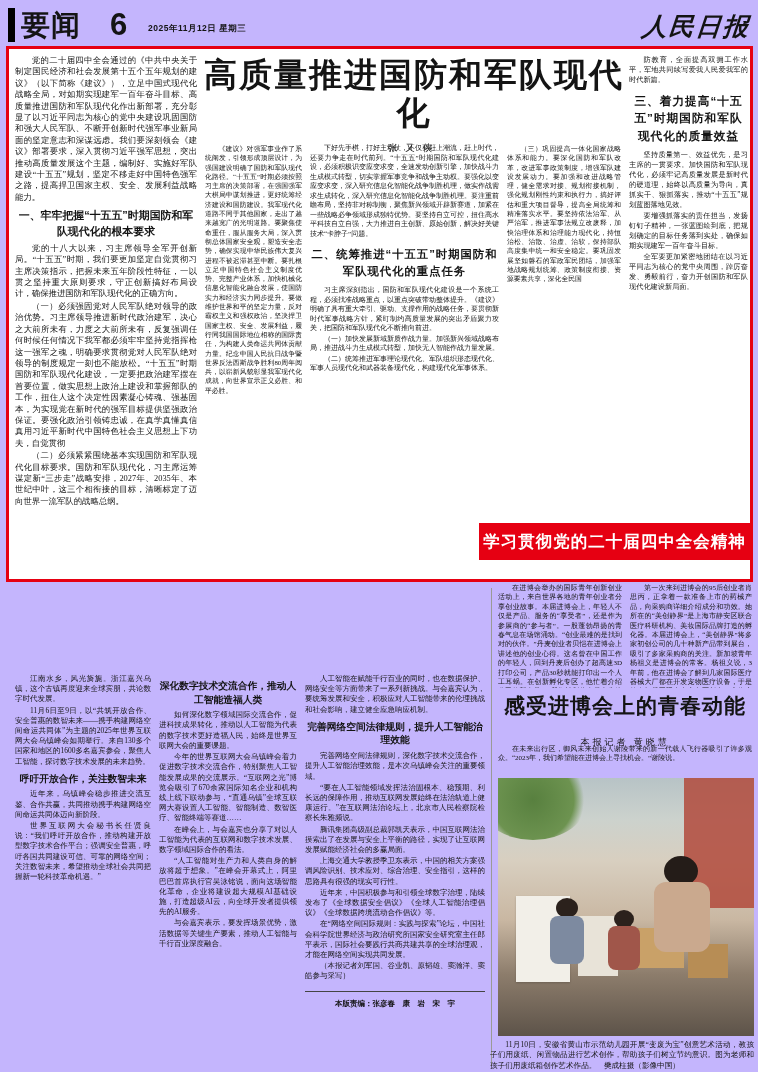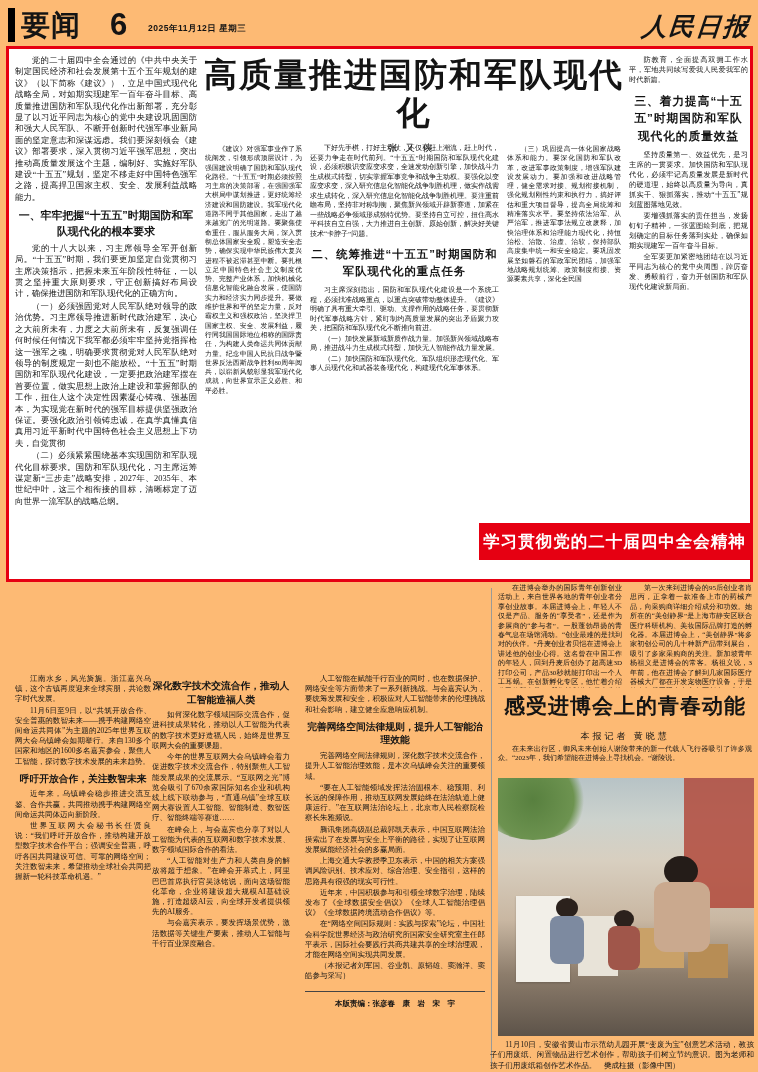--- a/index.html
+++ b/index.html
@@ -1,16 +1,16 @@
 <!DOCTYPE html>
 <html><head>
 <meta charset="utf-8">
 <style>
   html,body{margin:0;padding:0;background:#e9e9e6;}
-  #page{position:relative;width:758px;height:1072px;background:#fdba74;margin:0 auto;overflow:hidden;
+  #page{position:relative;width:758px;height:1072px;background:#c4b5fd;margin:0 auto;overflow:hidden;
         font-family:"Liberation Serif","DejaVu Serif",serif;color:#141414;}
   
   #masthead{position:absolute;left:8px;top:6px;right:6px;height:38px;}
   #mast-bar{position:absolute;left:0;top:2px;width:7px;height:34px;background:#000;}
   #mast-section{position:absolute;left:13px;top:0;font-family:"Liberation Sans","DejaVu Sans",sans-serif;
         font-weight:900;font-size:29px;line-height:38px;letter-spacing:1px;}
   #mast-num{position:absolute;left:102px;top:0;font-family:"Liberation Sans","DejaVu Sans",sans-serif;
         font-weight:900;font-size:31px;line-height:38px;}
   #mast-date{position:absolute;left:140px;top:17px;font-family:"Liberation Sans","DejaVu Sans",sans-serif;
         font-weight:bold;font-size:8.5px;letter-spacing:.5px;}
@@ -41,29 +41,29 @@
   #banner{position:absolute;left:479px;top:523px;width:271px;height:37px;background:#e60012;
         color:#fff;font-family:"Liberation Sans","DejaVu Sans",sans-serif;font-weight:900;
         font-size:16.5px;line-height:37px;text-align:center;letter-spacing:1px;}
   
   #a2-head{position:absolute;left:12px;top:592px;width:472px;text-align:center;}
   #a2-head .hl{font-family:"Liberation Sans","DejaVu Sans",sans-serif;font-weight:900;font-size:27px;
         letter-spacing:1px;}
   #a2-head .sub{font-weight:bold;font-size:13.5px;margin-top:8px;letter-spacing:1px;}
   #a2-head .by{font-size:9px;margin-top:7px;letter-spacing:3px;color:#222;}
   #a2col1{left:15px;top:674px;width:136px;height:392px;font-size:7.5px;line-height:10.2px;}
-  #a2col2{left:152px;top:674px;width:138px;height:392px;font-size:7.5px;line-height:10.2px;}
+  #a2col2{left:159px;top:674px;width:138px;height:392px;font-size:7.5px;line-height:10.2px;}
   #a2col3{left:305px;top:674px;width:180px;height:392px;font-size:7.5px;line-height:10.2px;}
   #vrule{position:absolute;left:491px;top:588px;width:1px;height:478px;background:#9a9a96;}
   
   #a3colA{left:498px;top:584px;width:124px;height:104px;font-size:7px;line-height:9.4px;}
   #a3colB{left:630px;top:584px;width:122px;height:104px;font-size:7px;line-height:9.4px;}
   #a3-head{position:absolute;left:498px;top:692px;width:254px;text-align:center;}
   #a3-head .hl{font-weight:900;font-size:21px;letter-spacing:1px;}
-  #a3-head .by{font-size:9px;margin-top:10px;letter-spacing:3px;}
+  #a3-head .by{font-size:9px;margin-top:16px;letter-spacing:3px;}
   #a3para{left:498px;top:745px;width:254px;height:30px;font-size:7px;line-height:9.4px;}
   
   #photo{position:absolute;left:498px;top:778px;width:256px;height:258px;overflow:hidden;
         background:linear-gradient(180deg,#b7c3c6 0%,#ccd2cd 16%,#d8cfc0 32%,#c9b7a2 55%,#8d7d6c 76%,#5d5349 100%);}
   #photo .foliage{position:absolute;left:-20px;top:-18px;width:110px;height:80px;border-radius:50%;
         background:radial-gradient(circle,#58803f 0%,#6d9350 60%,transparent 75%);}
   #photo .wall{position:absolute;right:0;top:0;width:70px;height:130px;background:#b24a3c;opacity:.85;}
   #photo .bld1{position:absolute;left:18px;top:118px;width:54px;height:86px;background:#f2efe8;box-shadow:0 1px 2px #0003;}
   #photo .bld2{position:absolute;left:80px;top:138px;width:40px;height:60px;background:#e8e3d8;}
   #photo .box1{position:absolute;left:140px;top:150px;width:46px;height:40px;background:#c9a168;}
@@ -102,21 +102,21 @@
       <div class="blk p">（二）必须紧紧围绕基本实现国防和军队现代化目标要求。国防和军队现代化，习主席运筹谋定新“三步走”战略安排，2027年、2035年、本世纪中叶，这三个相衔接的目标，清晰标定了迈向世界一流军队的战略总纲。</div>
     </div>
   <div id="a1colB" class="col">
       <div class="blk p">《建议》对强军事业作了系统阐发，引领形成顶层设计，为强国建设明确了国防和军队现代化路径。“十五五”时期必须按照习主席的决策部署，在强国强军大棋局中谋划推进，更好统筹经济建设和国防建设。我军现代化道路不同于其他国家，走出了越来越宽广的光明道路。要聚焦使命重任，服从服务大局，深入贯彻总体国家安全观，塑造安全态势，确保实现中华民族伟大复兴进程不被迟滞甚至中断。要扎根立足中国特色社会主义制度优势、完整产业体系，加快机械化信息化智能化融合发展，使国防实力和经济实力同步提升。要做维护世界和平的坚定力量，反对霸权主义和强权政治，坚决捍卫国家主权、安全、发展利益，履行同我国国际地位相称的国际责任，为构建人类命运共同体贡献力量。纪念中国人民抗日战争暨世界反法西斯战争胜利80周年阅兵，以崭新风貌彰显我军现代化成就，向世界宣示正义必胜、和平必胜。</div>
     </div>
   <div id="a1colC" class="col">
       <div class="blk p">下好先手棋，打好主动仗，不仅要赶上潮流，赶上时代，还要力争走在时代前列。“十五五”时期国防和军队现代化建设，必须积极识变应变求变，全速发动创新引擎，加快战斗力生成模式转型，切实掌握军事竞争和战争主动权。要强化以变应变求变，深入研究信息化智能化战争制胜机理，做实作战需求生成转化，深入研究信息化智能化战争制胜机理。要注重前瞻布局，坚持非对称制衡，聚焦新兴领域开辟新赛道，加紧在一些战略必争领域形成独特优势。要坚持自立可控，扭住高水平科技自立自强，大力推进自主创新、原始创新，解决好关键技术“卡脖子”问题。</div>
       <div class="blk H">二、统筹推进“十五五”时期国防和军队现代化的重点任务</div>
       <div class="blk p">习主席深刻指出，国防和军队现代化建设是一个系统工程，必须找准战略重点，以重点突破带动整体提升。《建议》明确了具有重大牵引、驱动、支撑作用的战略任务，要贯彻新时代军事战略方针，紧盯制约高质量发展的突出矛盾聚力攻关，把国防和军队现代化不断推向前进。</div>
       <div class="blk p">（一）加快发展新域新质作战力量。加强新兴领域战略布局，推进战斗力生成模式转型，加快无人智能作战力量发展。</div>
-      <div class="blk p">（二）加快国防和军队现代化、军队组织形态现代化、军事人员现代化和武器装备现代化，构建现代化军事体系。</div>
+      <div class="blk p">（二）统筹推进军事理论现代化、军队组织形态现代化、军事人员现代化和武器装备现代化，构建现代化军事体系。</div>
     </div>
   <div id="a1colD" class="col">
       <div class="blk p">（三）巩固提高一体化国家战略体系和能力。要深化国防和军队改革，改进军事政策制度，增强军队建设发展动力。要加强和改进战略管理，健全需求对接、规划衔接机制，强化规划刚性约束和执行力，搞好评估和重大项目督导，提高全局统筹和精准落实水平。要坚持依法治军、从严治军，推进军事法规立改废释，加快治理体系和治理能力现代化，持恒治松、治散、治虚、治软，保持部队高度集中统一和安全稳定。要巩固发展坚如磐石的军政军民团结，加强军地战略规划统筹、政策制度衔接、资源要素共享，深化全民国</div>
     </div>
   <div id="a1col5" class="col">
       <div class="blk p">防教育，全面提高双拥工作水平，军地共同续写爱我人民爱我军的时代新篇。</div>
       <div class="blk H">三、着力提高“十五五”时期国防和军队现代化的质量效益</div>
       <div class="blk p">坚持质量第一、效益优先，是习主席的一贯要求。加快国防和军队现代化，必须牢记高质量发展是新时代的硬道理，始终以高质量为导向，真抓实干、狠抓落实，推动“十五五”规划蓝图落地见效。</div>
       <div class="blk p">要增强抓落实的责任担当，发扬钉钉子精神，一张蓝图绘到底，把规划确定的目标任务落到实处，确保如期实现建军一百年奋斗目标。</div>
       <div class="blk p">全军要更加紧密地团结在以习近平同志为核心的党中央周围，踔厉奋发、勇毅前行，奋力开创国防和军队现代化建设新局面。</div>

